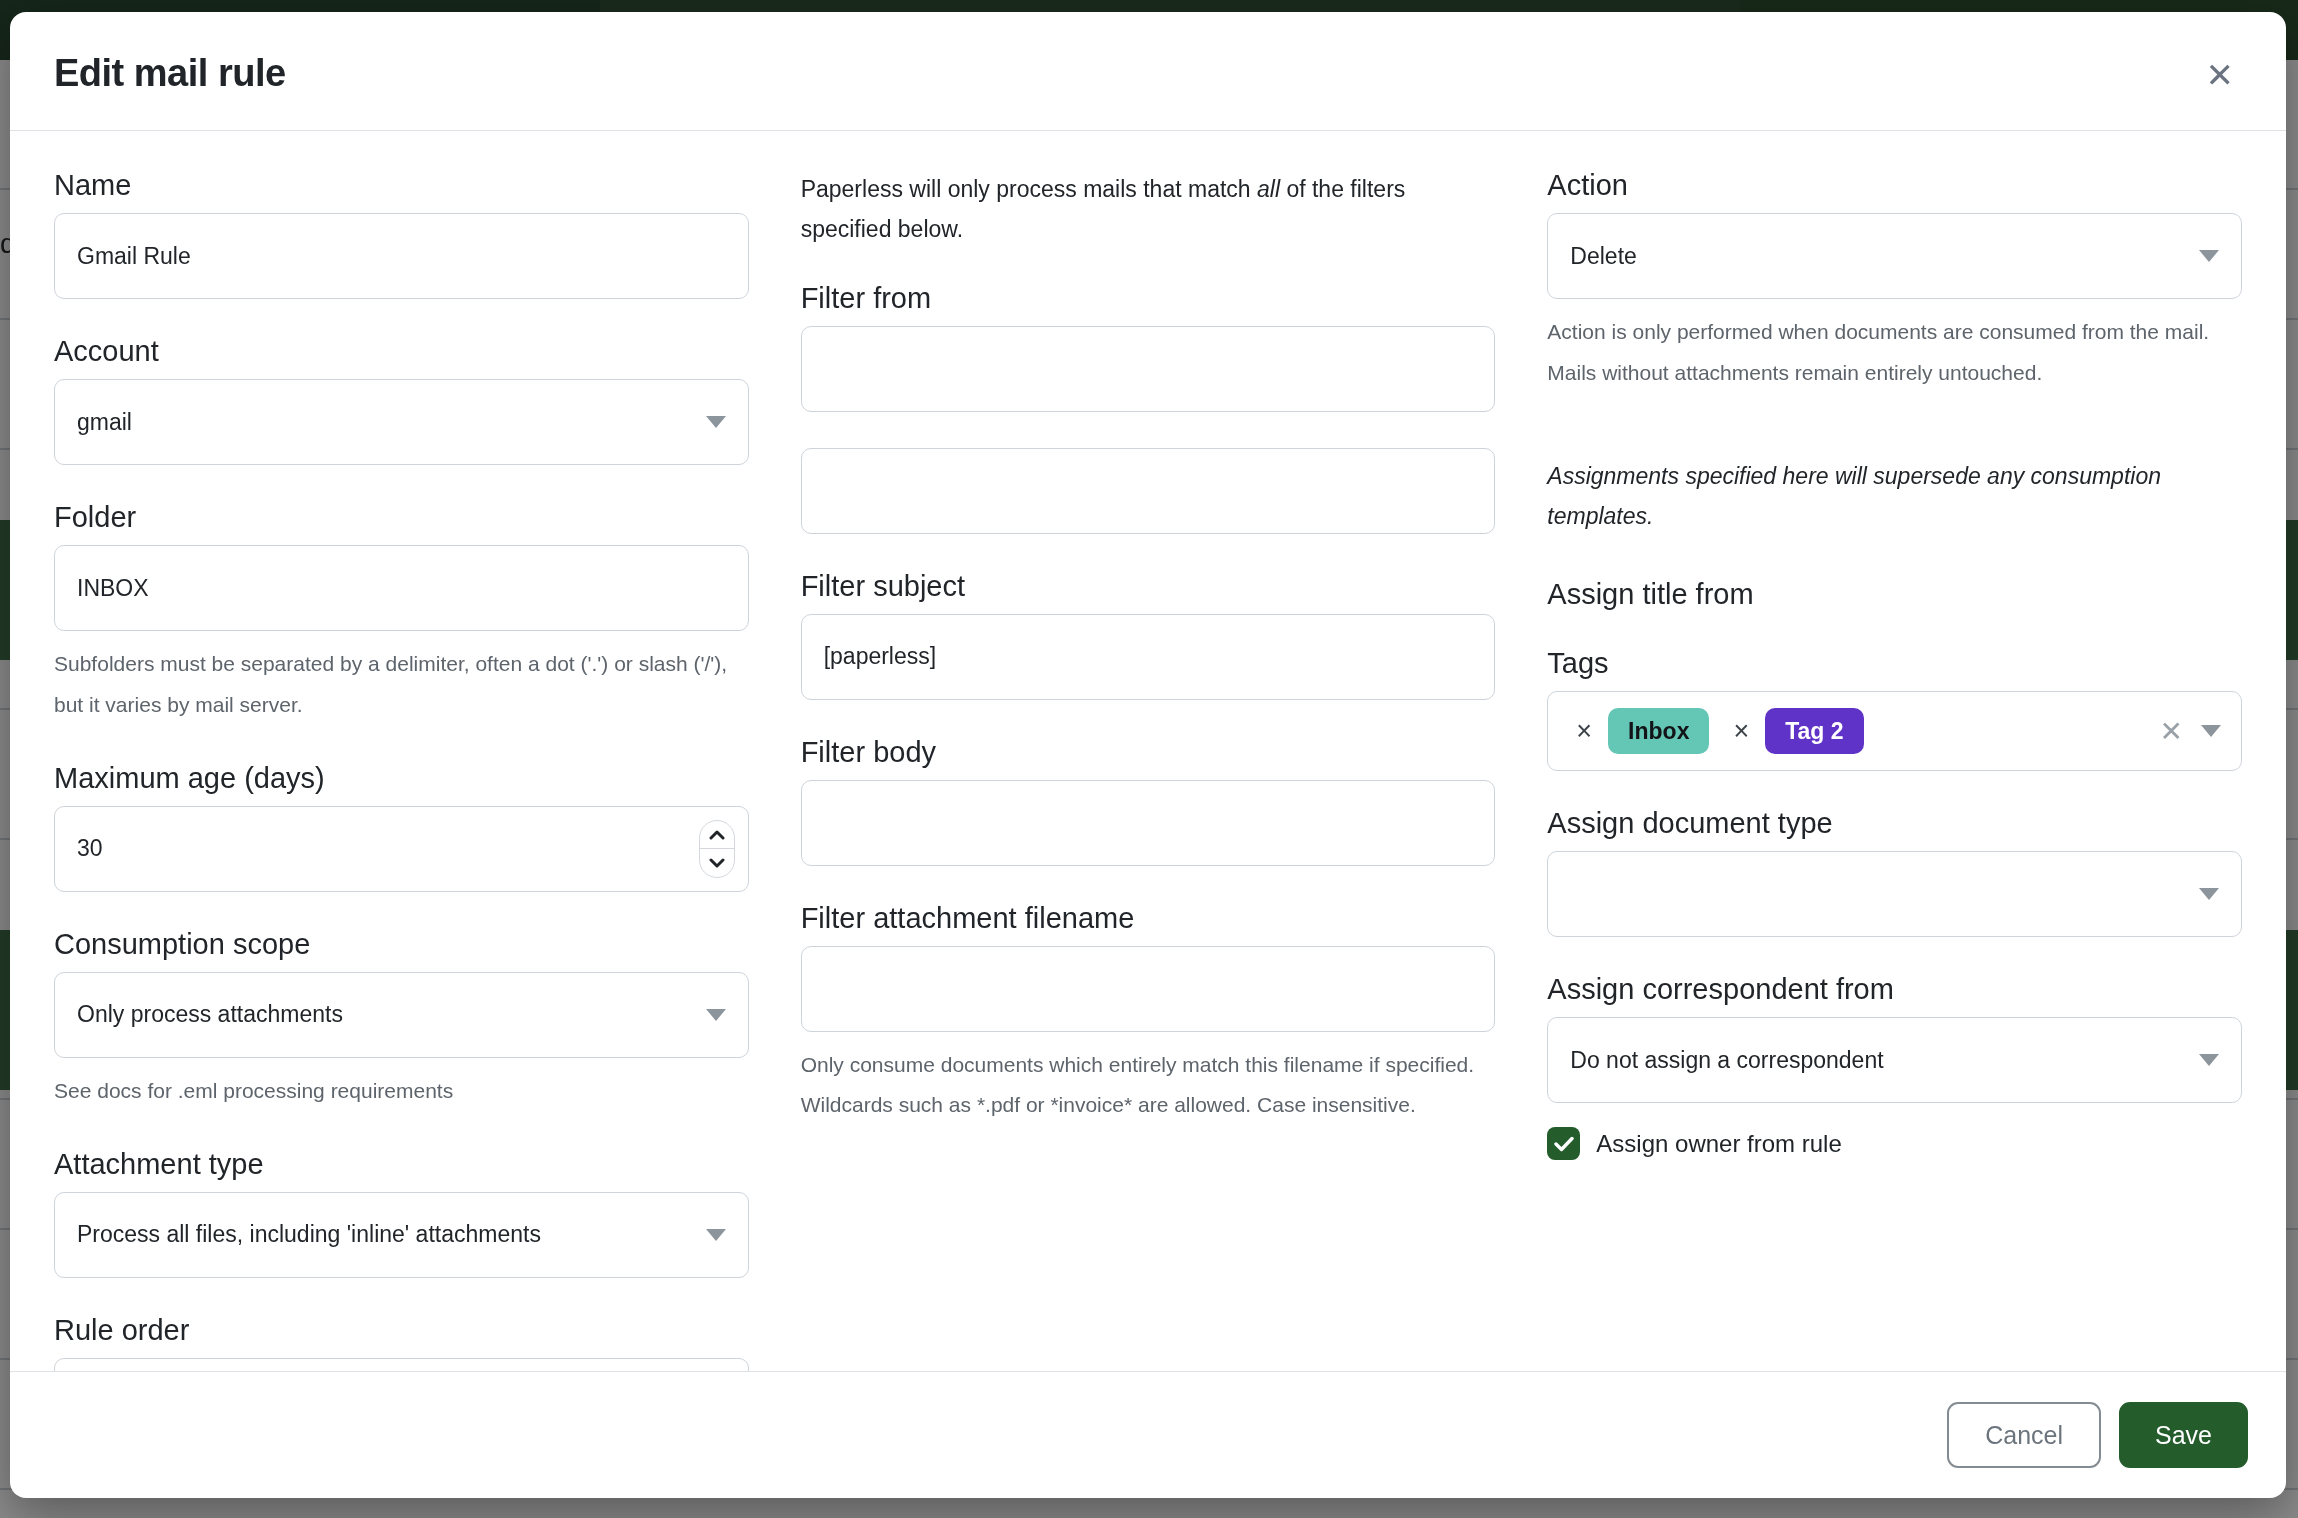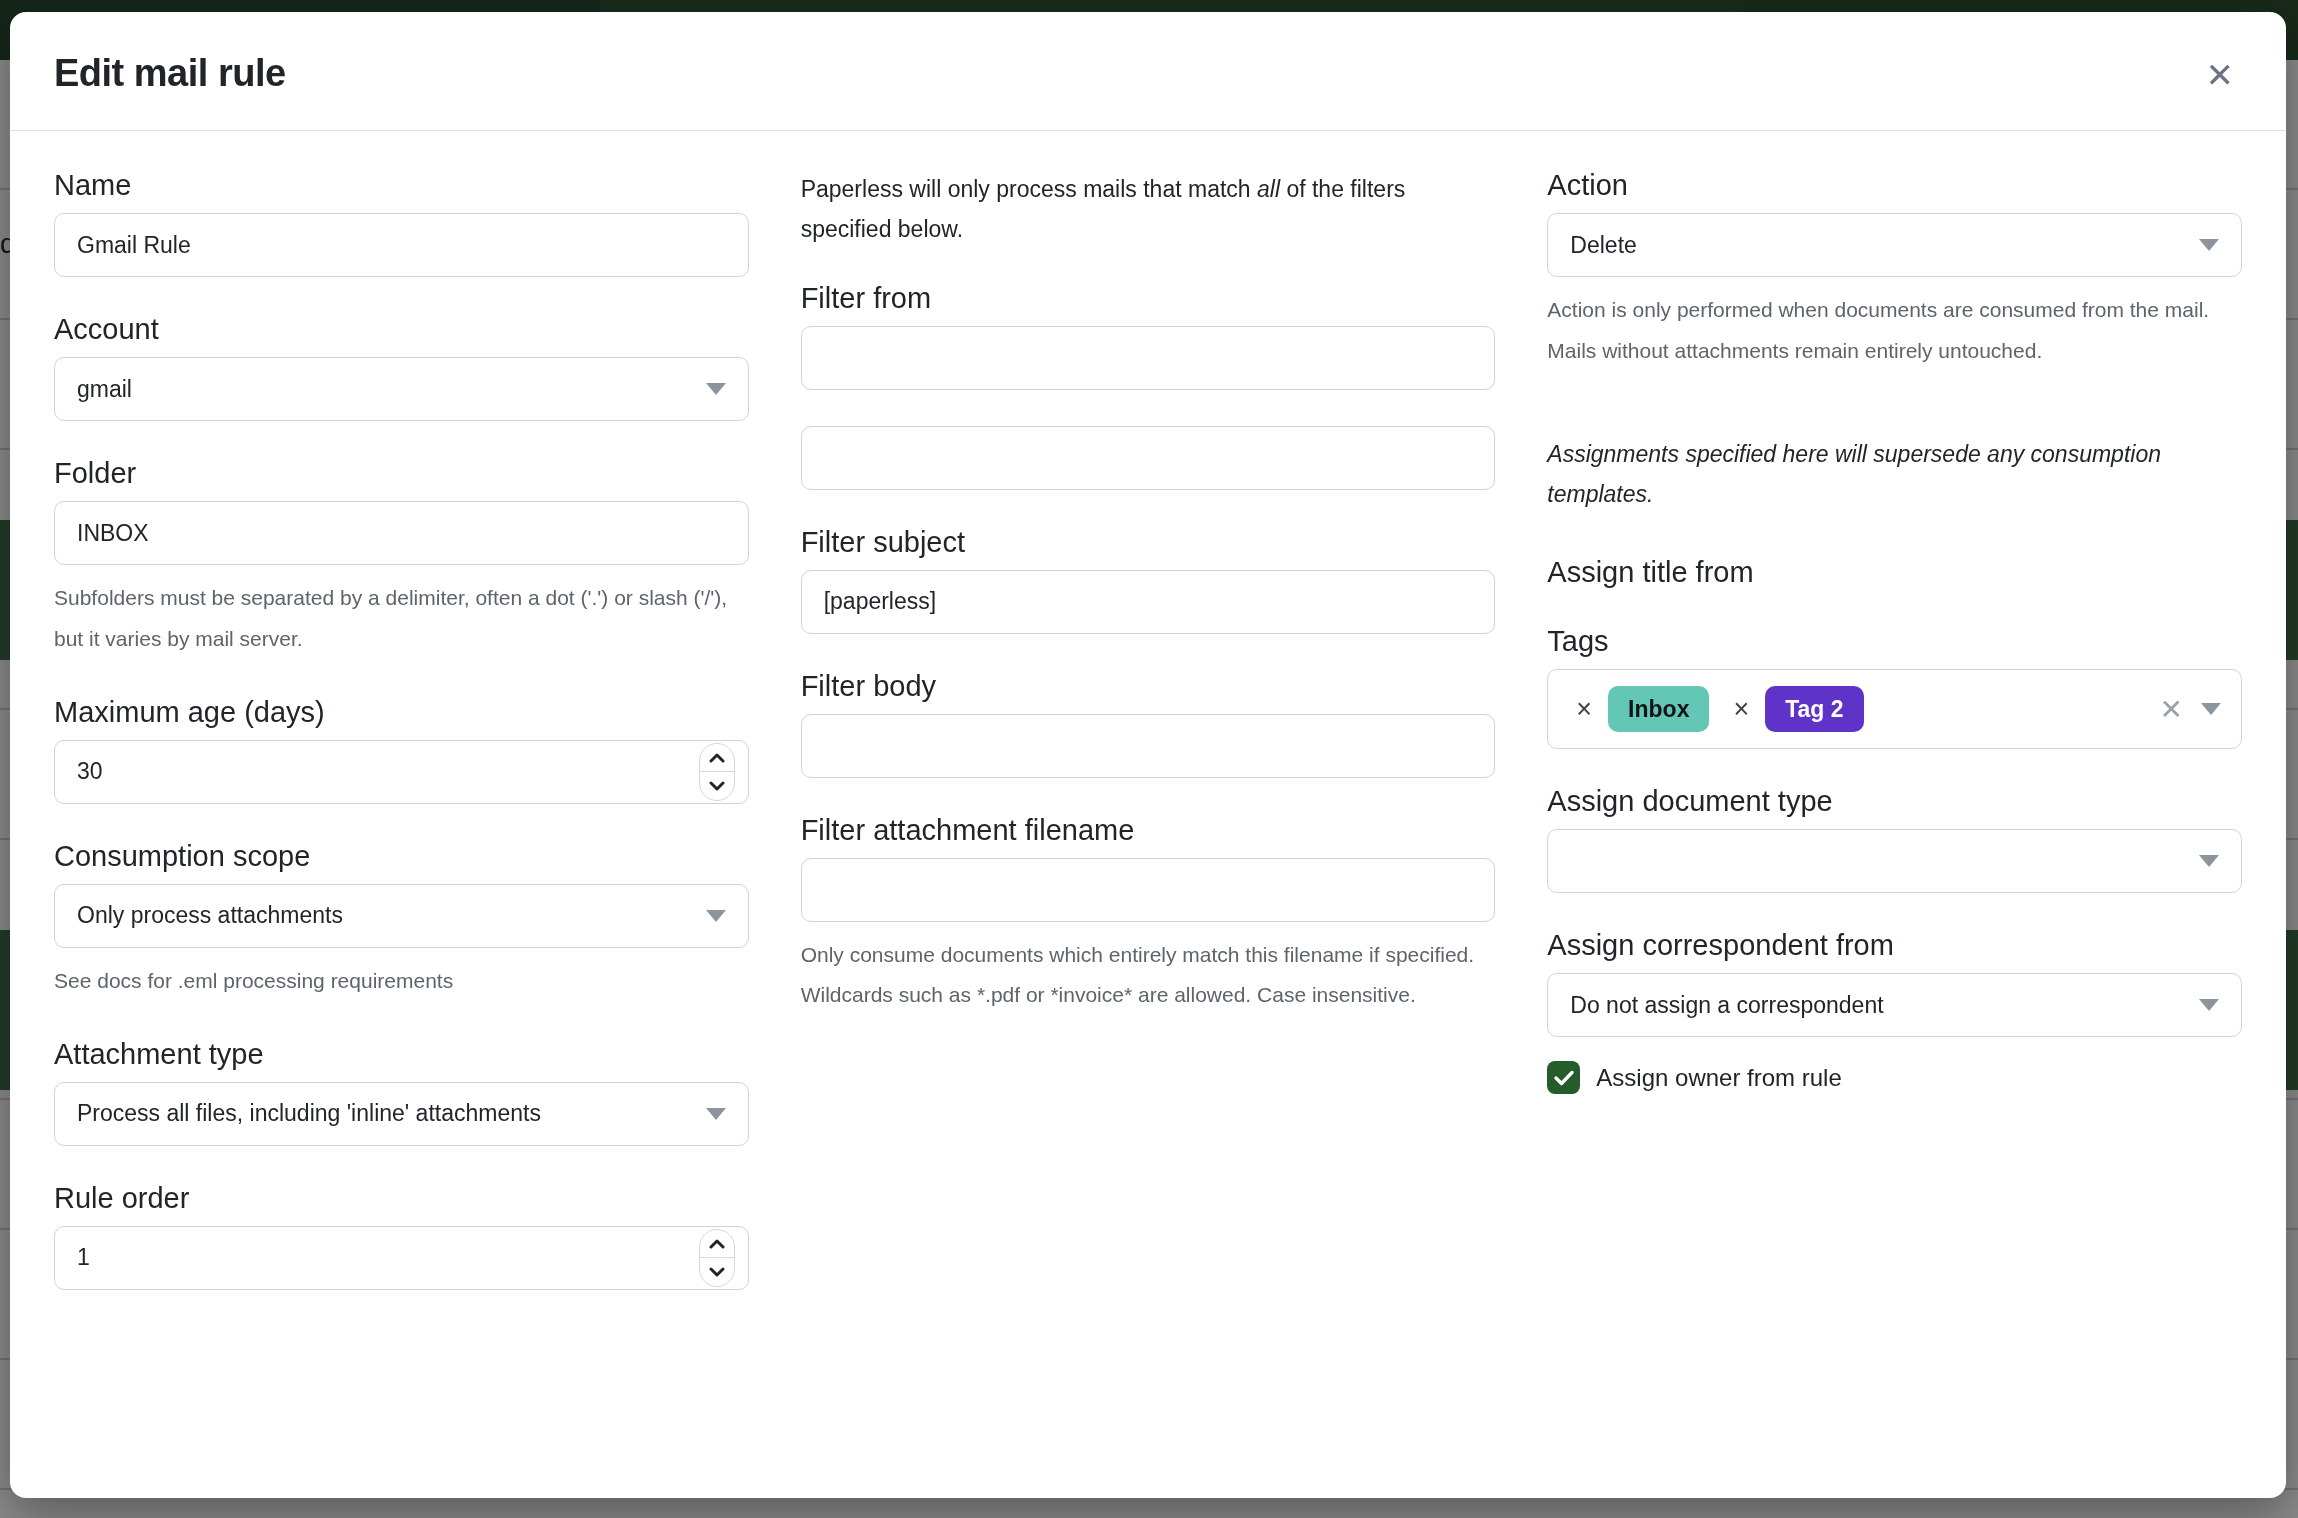--- a/index.html
+++ b/index.html
@@ -46,21 +46,21 @@
 
   .modal-body {
     flex: 1; overflow: hidden;
     display: grid; grid-template-columns: 1fr 1fr 1fr; column-gap: 52px;
     padding: 38px 44px 0 44px;
   }
 
   .field { margin-bottom: 36px; }
   .label { display: block; font-size: 29px; color: var(--text); margin-bottom: 11px; }
   .text-input, .select-box {
-    width: 100%; height: 64px;
+    width: 100%; height: 86px;
     border: 1px solid var(--border); border-radius: 10px;
     font-size: 23px; color: var(--text); background: #fff;
     padding: 0 22px; font-family: inherit;
   }
   .text-input { outline: none; }
   .select-box { display: flex; align-items: center; justify-content: space-between; cursor: pointer; }
   .caret {
     width: 0; height: 0; flex: none;
     border-left: 10px solid transparent; border-right: 10px solid transparent;
     border-top: 12px solid #8d959c;
@@ -300,14 +300,18 @@
           <svg width="20" height="16" viewBox="0 0 20 16">
               <polyline points="2,8 7.5,13.5 18,2.5" fill="none" stroke="#ffffff" stroke-width="3.4" stroke-linecap="round" stroke-linejoin="round"></polyline>
             </svg>
         </span>
         <span class="checkbox-label">Assign owner from rule</span>
       </div>
 
     </div>
   </div>
 
+  <div class="modal-footer">
+    <button class="btn btn-cancel">Cancel</button>
+    <button class="btn btn-save">Save</button>
+  </div>
 
 </div>
 
 </body></html>

